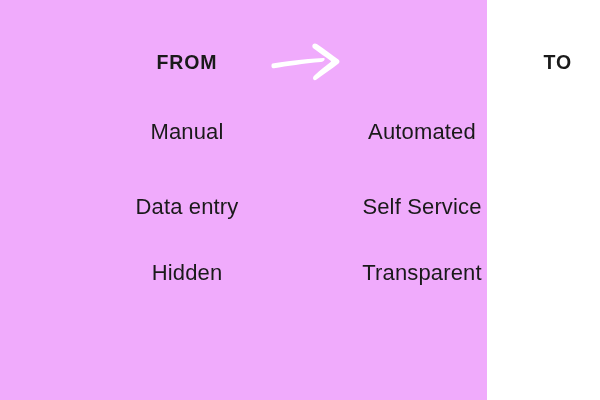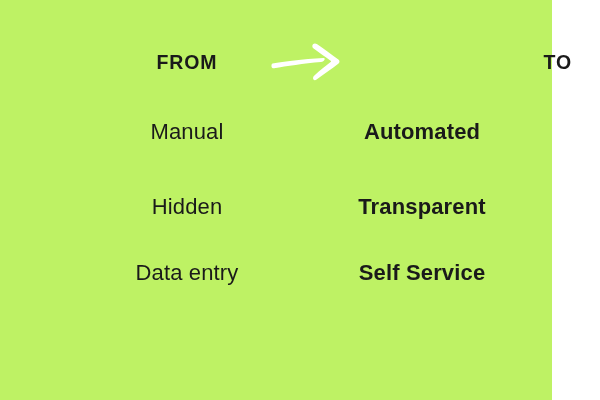--- a/index.html
+++ b/index.html
@@ -7,23 +7,23 @@
     padding: 0;
   }
   body {
     width: 600px;
     height: 400px;
     overflow: hidden;
     font-family: "Liberation Sans", sans-serif;
   }
   #poster {
     position: relative;
-    width: 552px;
+    width: 487px;
     height: 400px;
-    background: #bef264;
+    background: #f0abfc;
     box-sizing: border-box;
   }
 
   
   .header-row {
     position: absolute;
     left: 0;
     top: 40px;
     width: 600px;
     height: 45px;
@@ -84,21 +84,21 @@
     width: 300px;
     text-align: center;
     color: #1a1a1a;
     font-size: 22px;
     font-weight: 500;
     line-height: 25px;
     letter-spacing: 0.15px;
     white-space: pre-line;
   }
   .cell.left  { transform: translateX(37px); }
-  .cell.right { transform: translateX(-28px); font-weight: bold; }
+  .cell.right { transform: translateX(-28px); }
 
   .r0 { height: 59px; padding-top: 16px; }
   .r1 { height: 50px; padding-top: 16px; }
   .r2 { height: 50px; padding-top: 16px; }
   .r3 { height: 60px; padding-top: 16px; }
 </style>
 </head>
 <body>
 
 <div id="poster">
@@ -137,28 +137,28 @@
     </svg>
   </div>
 
   <div class="rows">
 
     <div class="pair-row r0">
       <div class="cell left">Manual</div>
       <div class="cell right">Automated</div>
     </div>
 
+    <div class="pair-row r2">
+      <div class="cell left">Data entry</div>
+      <div class="cell right">Self Service</div>
+    </div>
+
     <div class="pair-row r1">
       <div class="cell left">Hidden</div>
       <div class="cell right">Transparent</div>
-    </div>
-
-    <div class="pair-row r2">
-      <div class="cell left">Data entry</div>
-      <div class="cell right">Self Service</div>
     </div>
 
     <div class="pair-row r3">
     </div>
 
   </div>
 
 </div>
 
 </body></html>

